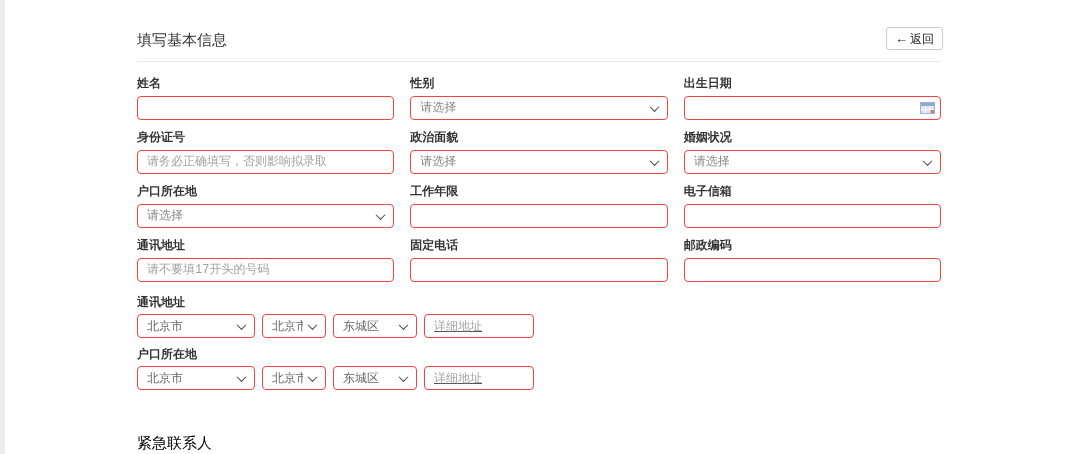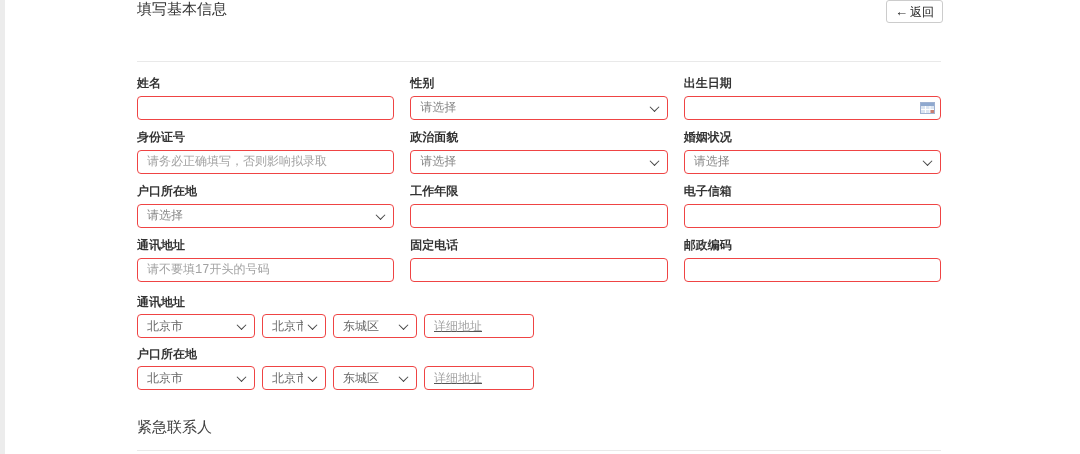--- a/index.html
+++ b/index.html
@@ -11,21 +11,21 @@
     overflow: hidden;
   }
   .left-strip {
     position: absolute; left: 0; top: 0; width: 5px; height: 454px;
     background: #ececec;
   }
   .container {
     position: absolute; left: 137px; top: 0; width: 804px;
   }
   .header {
-    display: flex; justify-content: space-between; align-items: flex-start;
+    display: flex; justify-content: space-between; align-items: flex-end;
     height: 50px;
   }
   .page-title { font-size: 15px; font-weight: 400; color: #333; }
   .back-btn {
     display: inline-flex; align-items: center;
     border: 1px solid #ccc; border-radius: 3px; background: #fff;
     padding: 4px 8px; font-size: 12px; color: #222; cursor: pointer;
     line-height: 1; gap: 1px;
     position: relative; left: 2px;
   }
@@ -65,21 +65,21 @@
     position: absolute; right: 6px; top: 50%; transform: translateY(-50%);
     width: 15px; height: 12px; cursor: pointer; display: block;
   }
   .addr-block { margin-top: 13px; }
   .addr-block.second { margin-top: 9px; }
   .addr-row { display: flex; gap: 7px; }
   .addr-row .province { width: 118px; }
   .addr-row .city { width: 64px; }
   .addr-row .district { width: 84px; }
   .addr-row .detail { width: 110px; text-decoration: underline; }
-  .section-title { margin-top: 28px; font-size: 15px; font-weight: 400; color: #404040; }
+  .section-title { margin-top: 44px; font-size: 15px; font-weight: 400; color: #000000; }
   .divider2 { border: none; border-top: 1px solid #e9e9e9; height: 0; margin-top: 13px; }
 </style>
 </head>
 <body>
 
 <div class="left-strip"></div>
 
 <div class="container">
 
   <div class="header">

